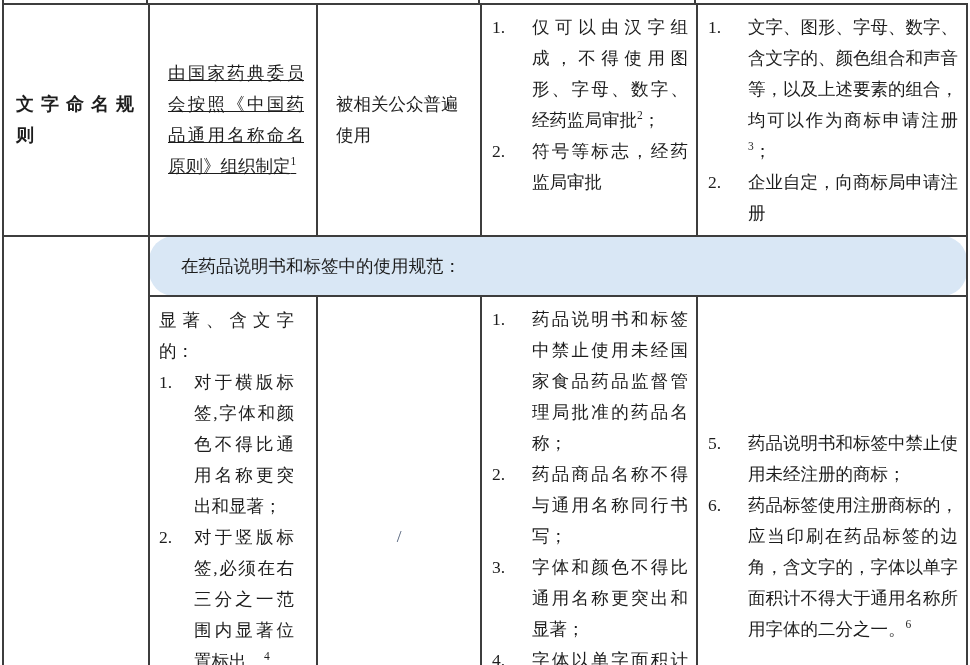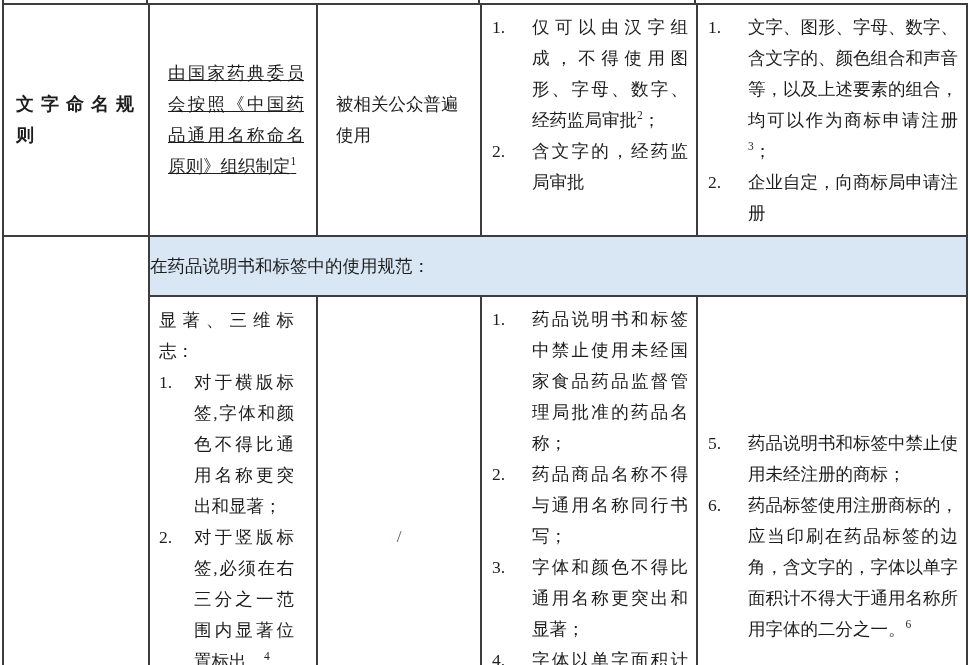--- a/index.html
+++ b/index.html
@@ -48,21 +48,22 @@
   .list-cell-tight{padding:8px 22px 6px 9px;}
   .li{display:flex;align-items:flex-start;}
   .num{flex:0 0 40px;}
   .list-cell-tight .num{flex:0 0 35px;}
   .txt{flex:1;text-align:justify;}
   sup{font-size:11.5px;line-height:0;vertical-align:super;letter-spacing:0;}
 
   .blue-cell{
     background:var(--hl);
     vertical-align:middle;
-    padding:0 10px 0 0;
+    padding:0 10px 0 31px;
+    border-radius:25px;
   }
   .slash-cell{
     vertical-align:middle;text-align:center;
     color:#4a5a74;font-size:17px;
   }
   .intro{text-align:justify;}
   .empty-cell{background:#ffffff;}
 </style>
 </head>
 <body>
@@ -92,21 +93,21 @@
     <td class="cell-usage">
       <span>被相关公众普遍使用</span>
     </td>
     <td class="list-cell">
       <div class="li">
         <span class="num">1.</span>
         <span class="txt"><span>仅可以由汉字组成，不得使用图形、字母、数字、经药监局审批</span><sup>2</sup><span>；</span></span>
       </div>
       <div class="li">
         <span class="num">2.</span>
-        <span class="txt"><span>含文字的，经药监局审批</span><sup></sup><span></span></span>
+        <span class="txt"><span>符号等标志，经药监局审批</span><sup></sup><span></span></span>
       </div>
     </td>
     <td class="list-cell">
       <div class="li">
         <span class="num">1.</span>
         <span class="txt"><span>文字、图形、字母、数字、含文字的、颜色组合和声音等，以及上述要素的组合，均可以作为商标申请注册</span><sup>3</sup><span>；</span></span>
       </div>
       <div class="li">
         <span class="num">2.</span>
         <span class="txt"><span>企业自定，向商标局申请注册</span><sup></sup><span></span></span>
@@ -116,21 +117,21 @@
 
   <tr class="r2">
     <td rowspan="2" class="empty-cell"></td>
     <td colspan="4" class="blue-cell">
       <span>在药品说明书和标签中的使用规范：</span>
     </td>
   </tr>
 
   <tr class="r3">
     <td class="list-cell-tight">
-      <div class="intro">显著、三维标志：</div>
+      <div class="intro">显著、含文字的：</div>
       <div class="li">
         <span class="num">1.</span>
         <span class="txt"><span>对于横版标签,字体和颜色不得比通用名称更突出和显著</span><sup></sup><span>；</span></span>
       </div>
       <div class="li">
         <span class="num">2.</span>
         <span class="txt"><span>对于竖版标签,必须在右三分之一范围内显著位置标出。</span><sup>4</sup><span></span></span>
       </div>
     </td>
     <td class="slash-cell">

